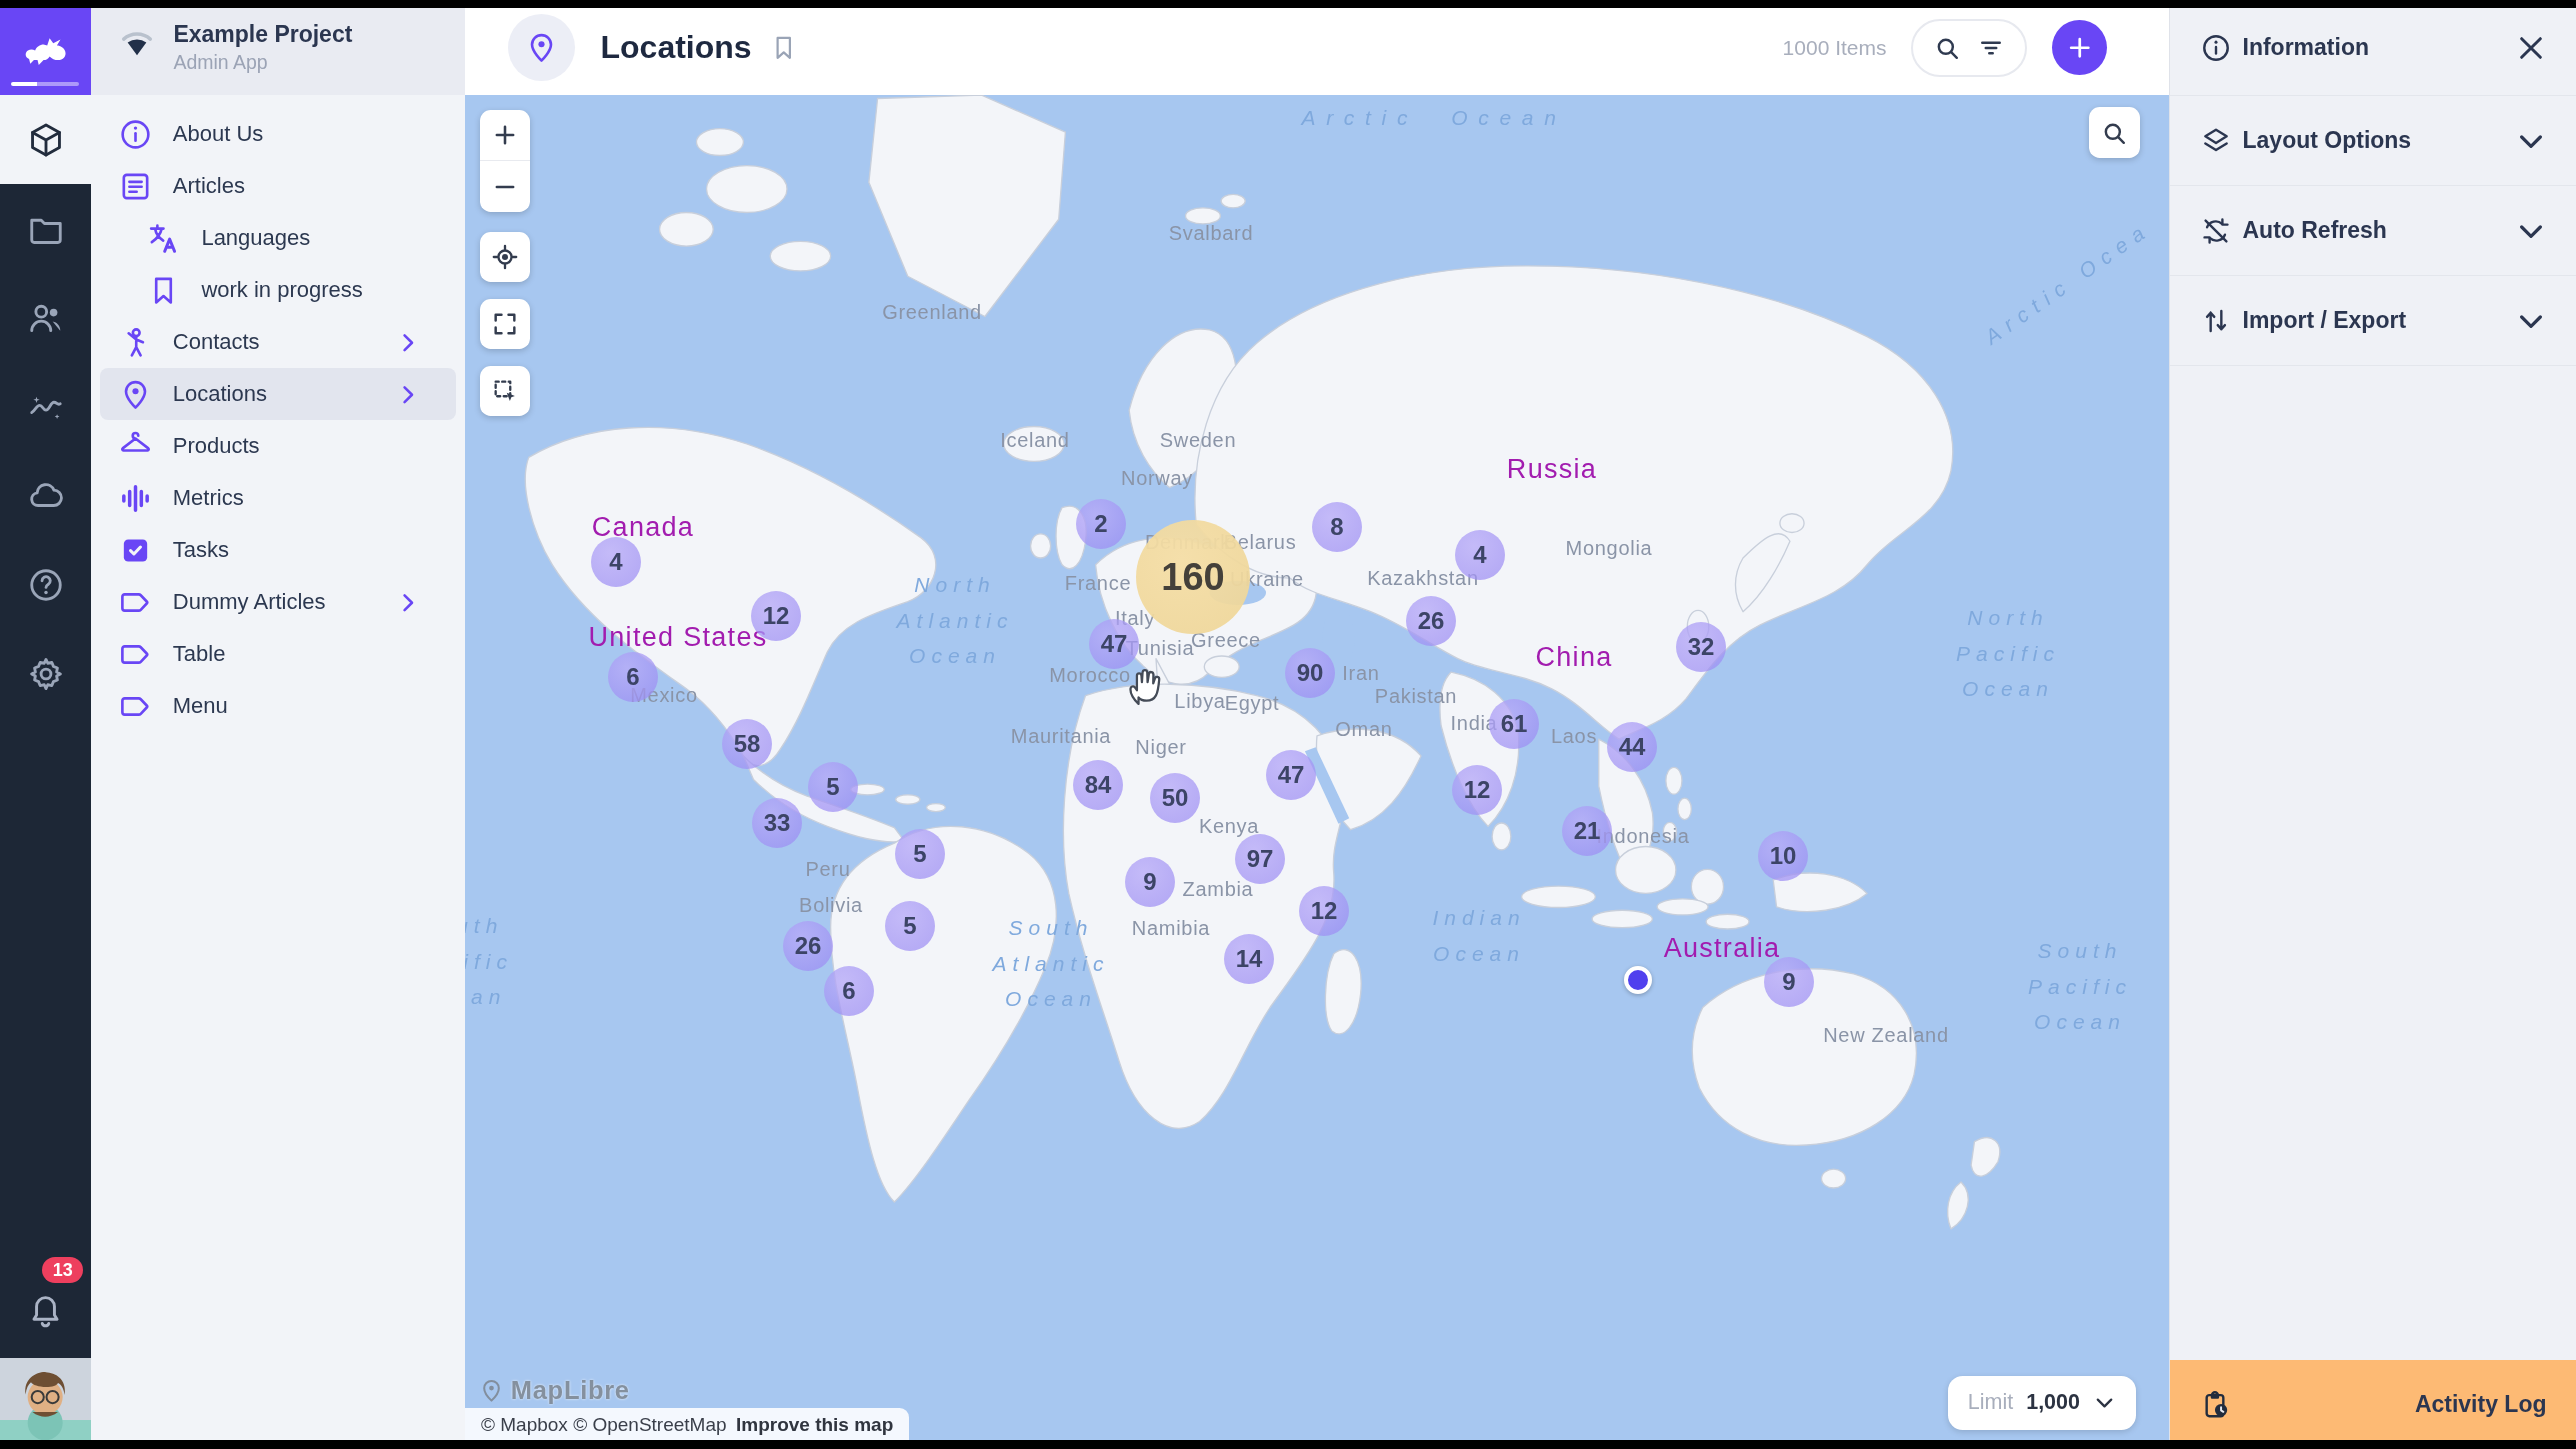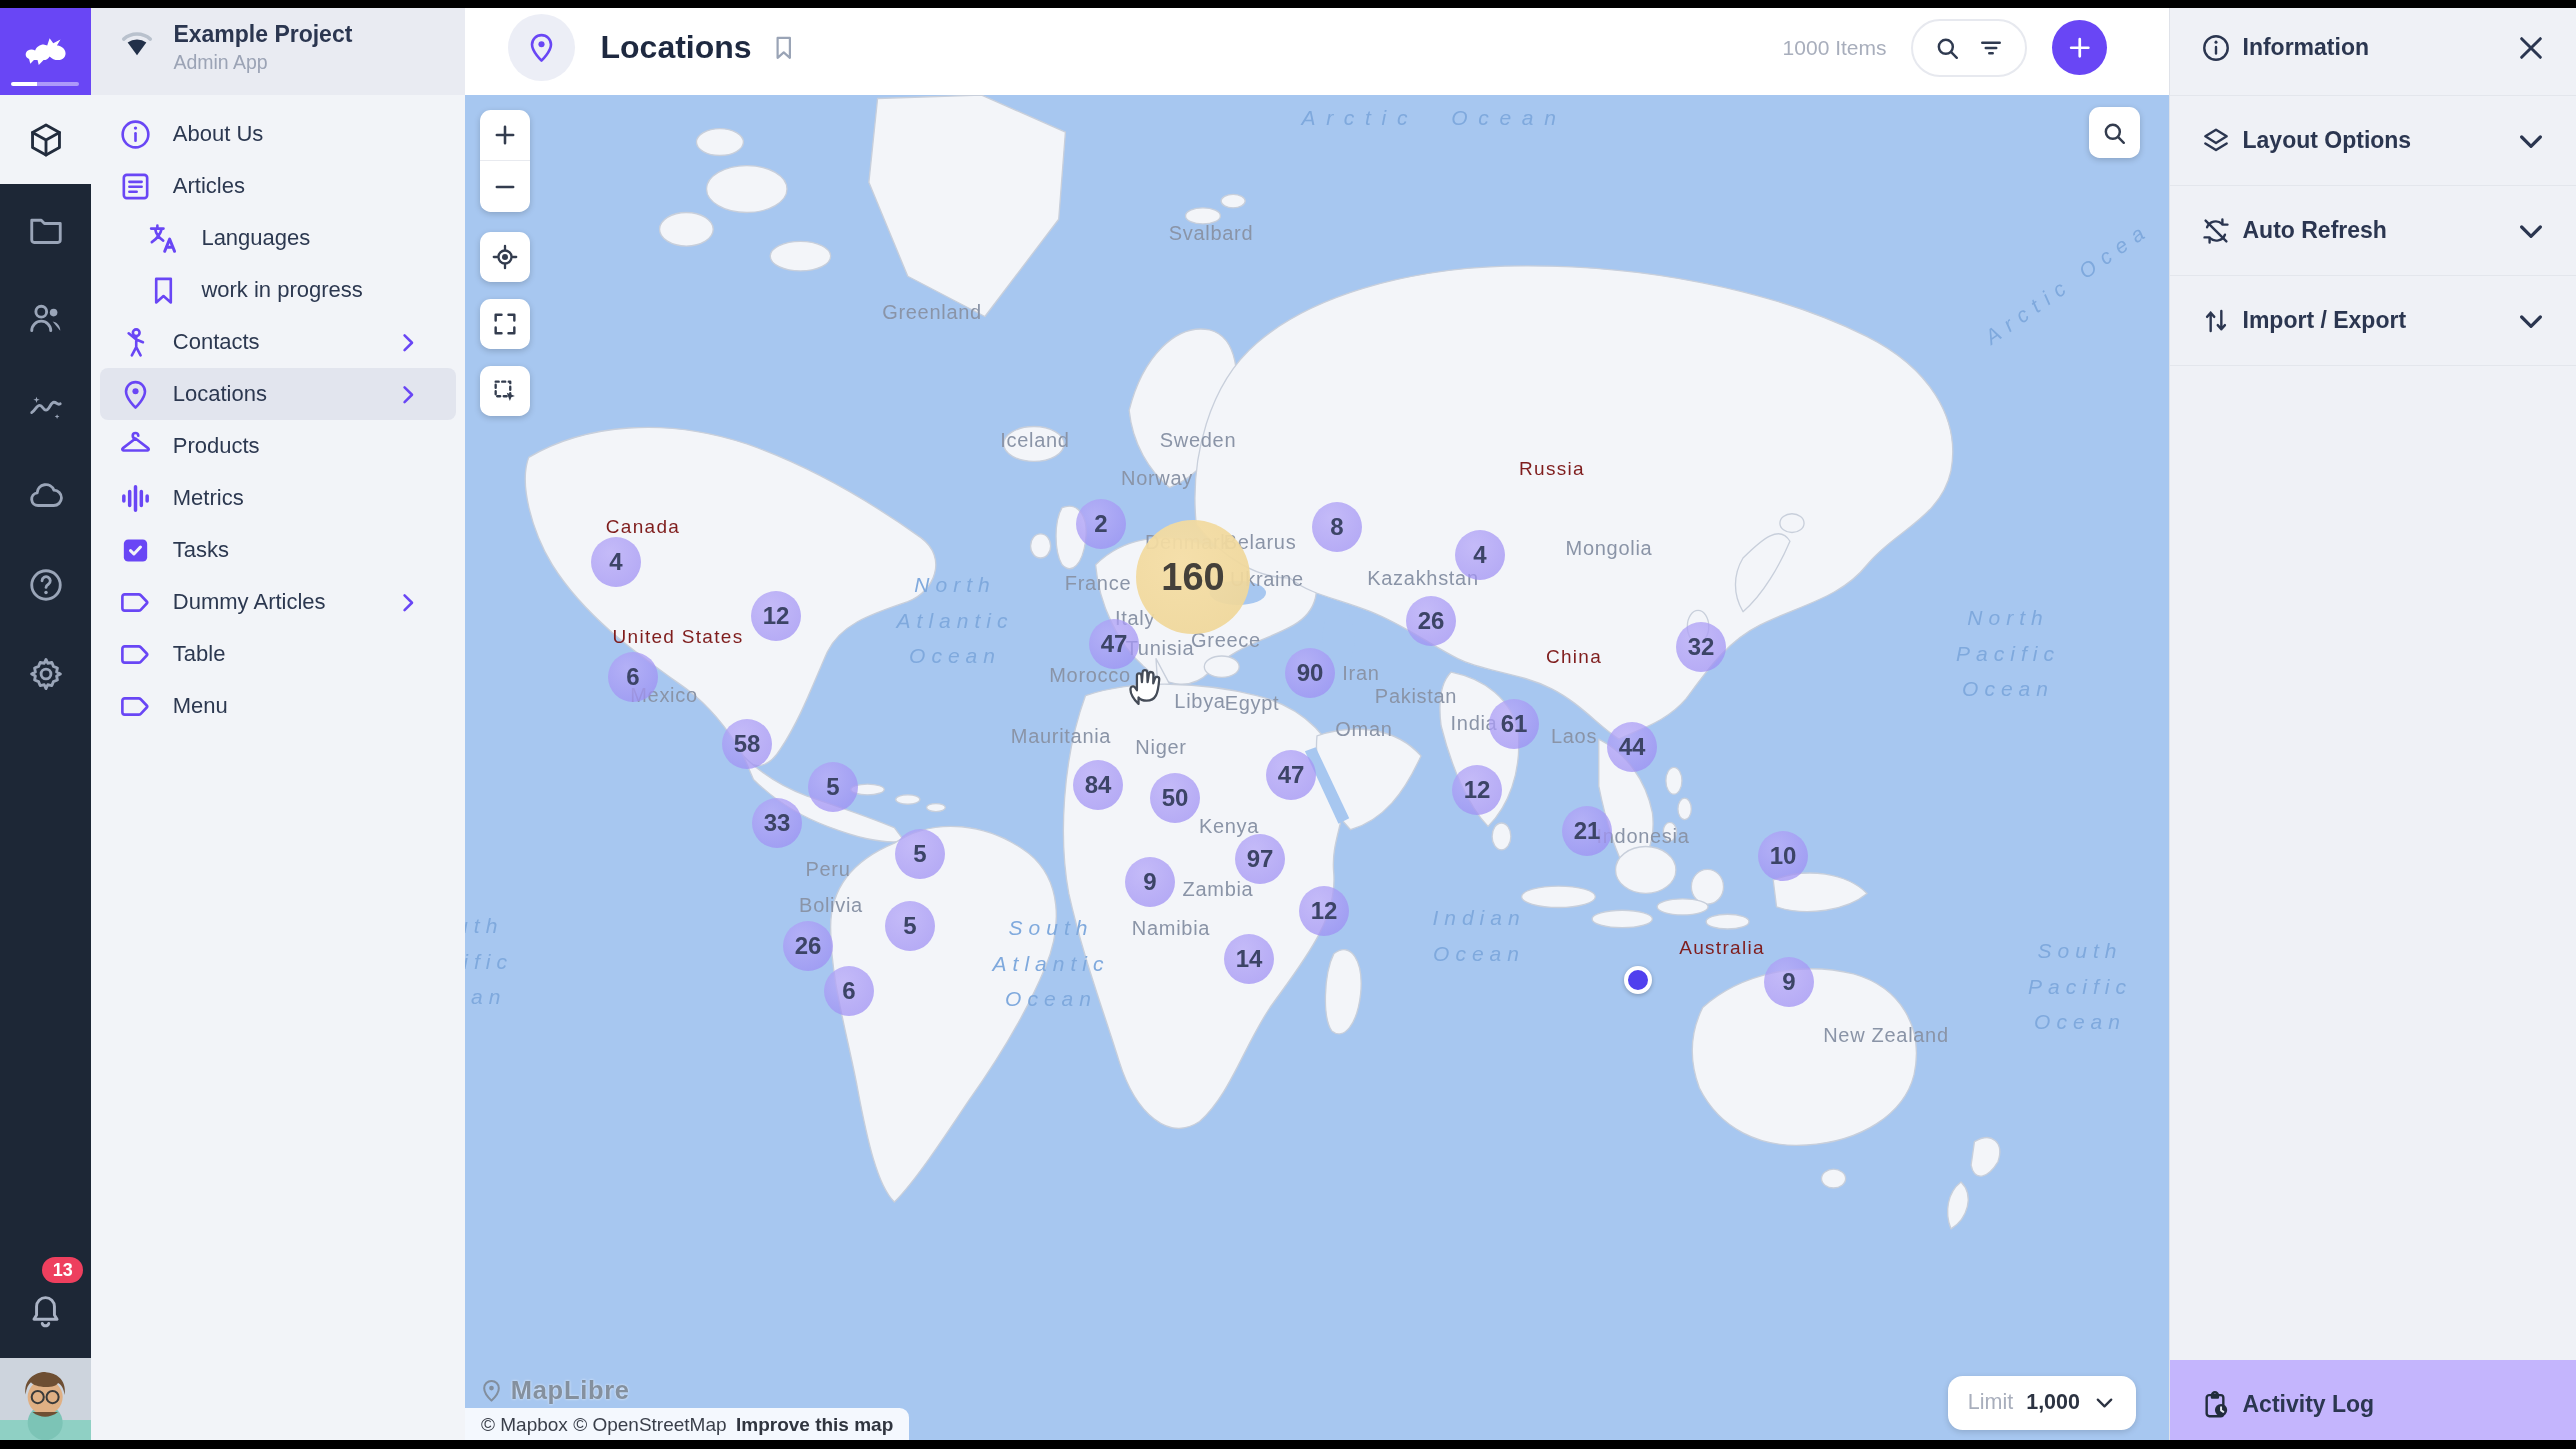--- a/index.html
+++ b/index.html
@@ -49,21 +49,21 @@
   #search-filter-pill{height:54px;border:2px solid #e7e9ef;border-radius:29.5px;display:flex;align-items:center;
       padding:0 20px;gap:16px;background:#fff;}
   #search-filter-pill .ico{width:28px;height:28px;color:#2f3a50;}
   #add-btn{width:55px;height:55px;border-radius:50%;background:#6946f5;color:#fff;display:flex;align-items:center;justify-content:center;margin-left:25.5px;}
   #add-btn .ico{width:29.5px;height:29.5px;}
 
   
   #map{position:absolute;left:465px;top:95px;width:1704px;height:1346px;overflow:hidden;background:#a7c7f0;z-index:5;}
   #land{position:absolute;left:0;top:0;}
   .country{position:absolute;transform:translate(-50%,-50%);color:#8a94a7;font-size:20px;letter-spacing:0.7px;white-space:nowrap;z-index:2;}
-  .country.big{font-size:19px;letter-spacing:1.3px;color:#7f1d1d;}
+  .country.big{font-size:27px;letter-spacing:1.3px;color:#a21caf;}
   .ocean{position:absolute;transform:translate(-50%,-50%);color:#7fa9dd;font-style:italic;font-size:21px;
       letter-spacing:6px;line-height:1.7;text-align:center;white-space:pre;z-index:2;}
   .cluster{position:absolute;transform:translate(-50%,-50%);width:50px;height:50px;border-radius:50%;
       display:flex;align-items:center;justify-content:center;font-size:24px;font-weight:600;color:#3c4466;
       background:radial-gradient(circle at 38% 32%, rgba(183,170,248,.78), rgba(149,133,242,.70));z-index:4;}
   .cluster.big{width:114px;height:114px;font-size:38px;color:#44403a;font-weight:600;
       background:radial-gradient(circle at 40% 35%, rgba(245,222,166,.95), rgba(238,213,150,.92));}
   #point-marker{position:absolute;transform:translate(-50%,-50%);width:20px;height:20px;border-radius:50%;
       background:#5040ee;border:4.7px solid #fff;box-shadow:0 1.3px 4px rgba(0,0,0,.25);z-index:4;}
   #hand-cursor{position:absolute;width:39px;height:42px;z-index:6;transform:translate(-50%,-40%);}
@@ -94,22 +94,22 @@
 
   
   #rightpanel{position:absolute;left:2169px;top:0;width:407px;height:1449px;background:#eff1f6;
       border-left:1.3px solid #dfe2e9;box-sizing:border-box;z-index:20;}
   .rp-row{height:89px;display:flex;align-items:center;padding:0 29.5px;border-bottom:1.3px solid #e3e6ec;}
   #rp-header{height:95px;display:flex;align-items:center;padding:0 29.5px;border-bottom:1.3px solid #e3e6ec;}
   .rp-row .ico,#rp-header .ico{width:32px;height:32px;color:#2b3650;flex:none;}
   .rp-label{font-size:23px;color:#2b3650;margin-left:11px;font-weight:600;}
   .rp-chev{margin-left:auto;width:25.5px;height:25.5px;color:#a9b1c2;}
   #rp-close{margin-left:auto;width:29.5px;height:29.5px;color:#3a445c;}
-  #activity-log{position:absolute;left:0;bottom:0;width:100%;height:89px;background:#c4b5fd;
-      display:flex;align-items:center;padding:0 29.5px;box-sizing:border-box;}
+  #activity-log{position:absolute;left:0;bottom:0;width:100%;height:89px;background:#fdba74;
+      display:flex;align-items:center;padding:0 29.5px;box-sizing:border-box;justify-content:space-between;}
   #activity-log .ico{width:32px;height:32px;color:#222c3d;}
 
   .strip{position:absolute;left:0;width:2576px;background:#000;z-index:99;}
   #strip-top{top:0;height:8px;}
   #strip-bottom{bottom:0;height:9.4px;}
 </style>
 </head>
 <body>
 
 <div id="modulebar">

